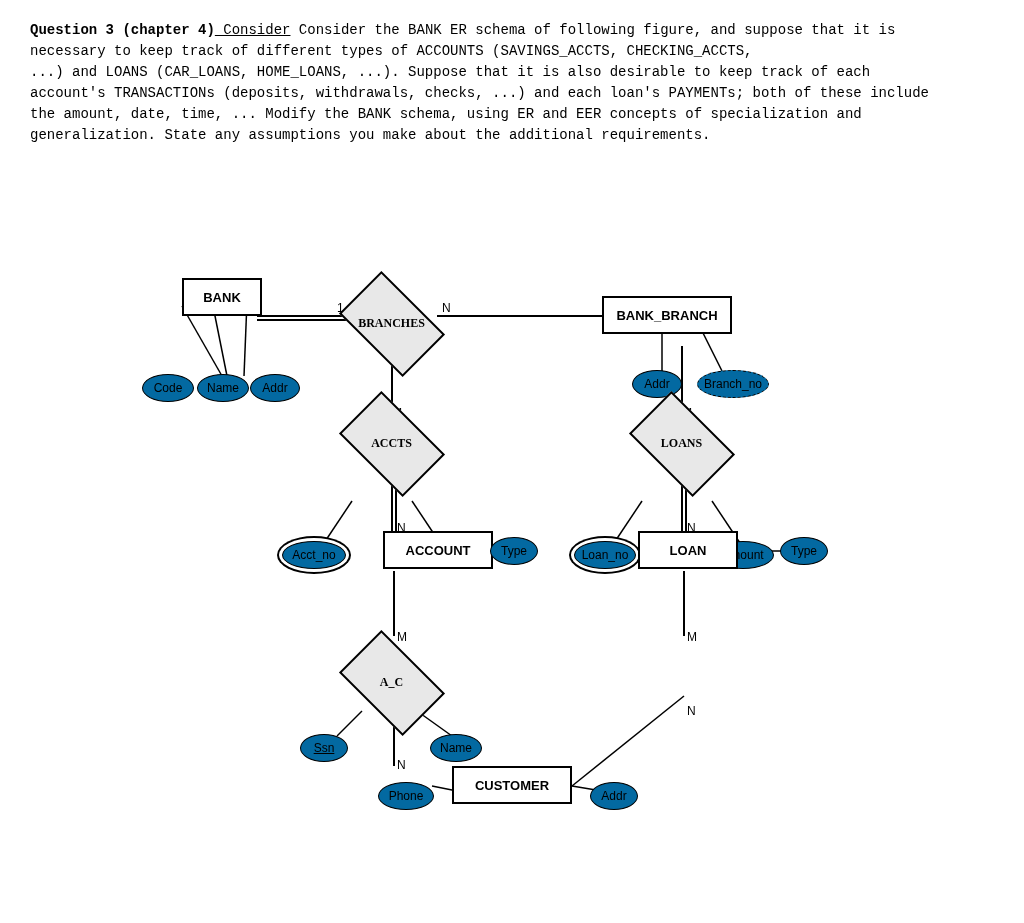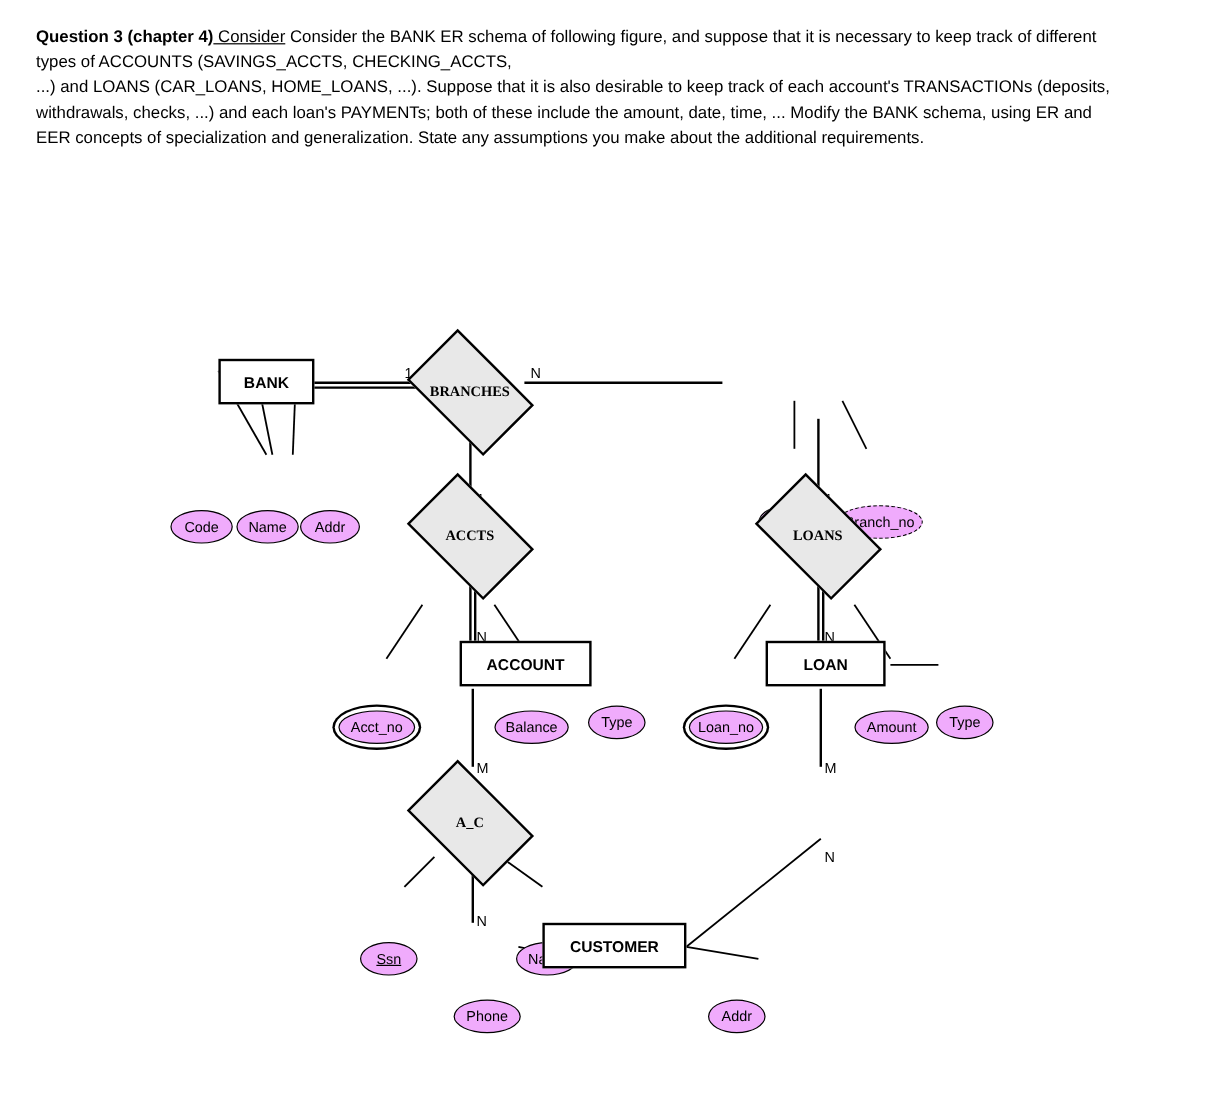--- a/index.html
+++ b/index.html
@@ -7,22 +7,22 @@
       background: #fff;
       font-family: Arial, sans-serif;
       font-size: 14px;
       color: #000;
       padding: 20px 30px;
       width: 1024px;
       min-height: 923px;
     }
     .question-text {
       line-height: 1.5;
-      margin-bottom: 24px;
       max-width: 900px;
+      font-family: Liberation Mono, monospace;
     }
     .question-text strong {
       font-weight: bold;
     }
     .underline { text-decoration: underline; }
 
     
     .er-diagram {
       position: relative;
       width: 860px;
@@ -67,27 +67,26 @@
       text-align: center;
       pointer-events: none;
       font-family: Liberation Serif, serif;
     }
 
     
     .attribute {
       position: absolute;
       border: 1.5px solid #000;
       border-radius: 50%;
-      background: #f0abfc;
+      background: #0369a1;
       display: flex;
       align-items: center;
       justify-content: center;
       font-size: 12px;
       white-space: nowrap;
-      margin-top: 48px;
     }
     .attribute.dashed {
       border-style: dashed;
     }
     .attribute.double-ellipse {
       border: 1.5px solid #000;
       box-shadow: 0 0 0 3px #fff, 0 0 0 5px #000;
     }
 
     
@@ -158,29 +157,32 @@
 
     <line x1="602" y1="550" x2="490" y2="640" stroke="#000" stroke-width="1.5"></line>
 
     <line x1="280" y1="565" x2="255" y2="590" stroke="#000" stroke-width="1.5"></line>
     <line x1="335" y1="565" x2="370" y2="590" stroke="#000" stroke-width="1.5"></line>
 
     <line x1="350" y1="640" x2="400" y2="650" stroke="#000" stroke-width="1.5"></line>
     <line x1="490" y1="640" x2="550" y2="650" stroke="#000" stroke-width="1.5"></line>
   </svg>
 
-  <div class="entity" style="left:100px; top:150px; width:80px; height:38px;">
+  <div class="entity" style="left:100px; top:132px; width:80px; height:38px;">
     <span>BANK</span>
   </div>
 
   <div class="diamond-wrapper" style="left:262px; top:145px; width:95px; height:65px;">
     <div class="diamond"></div>
     <span class="diamond-label" style="font-size:12px;">BRANCHES</span>
   </div>
 
+  <div class="entity" style="left:520px; top:150px; width:130px; height:38px;">
+    <span>BANK_BRANCH</span>
+  </div>
 
   <div class="attribute" style="left:60px; top:228px; width:52px; height:28px;">
     <span>Code</span>
   </div>
   <div class="attribute" style="left:115px; top:228px; width:52px; height:28px;">
     <span>Name</span>
   </div>
   <div class="attribute" style="left:168px; top:228px; width:50px; height:28px;">
     <span>Addr</span>
   </div>

